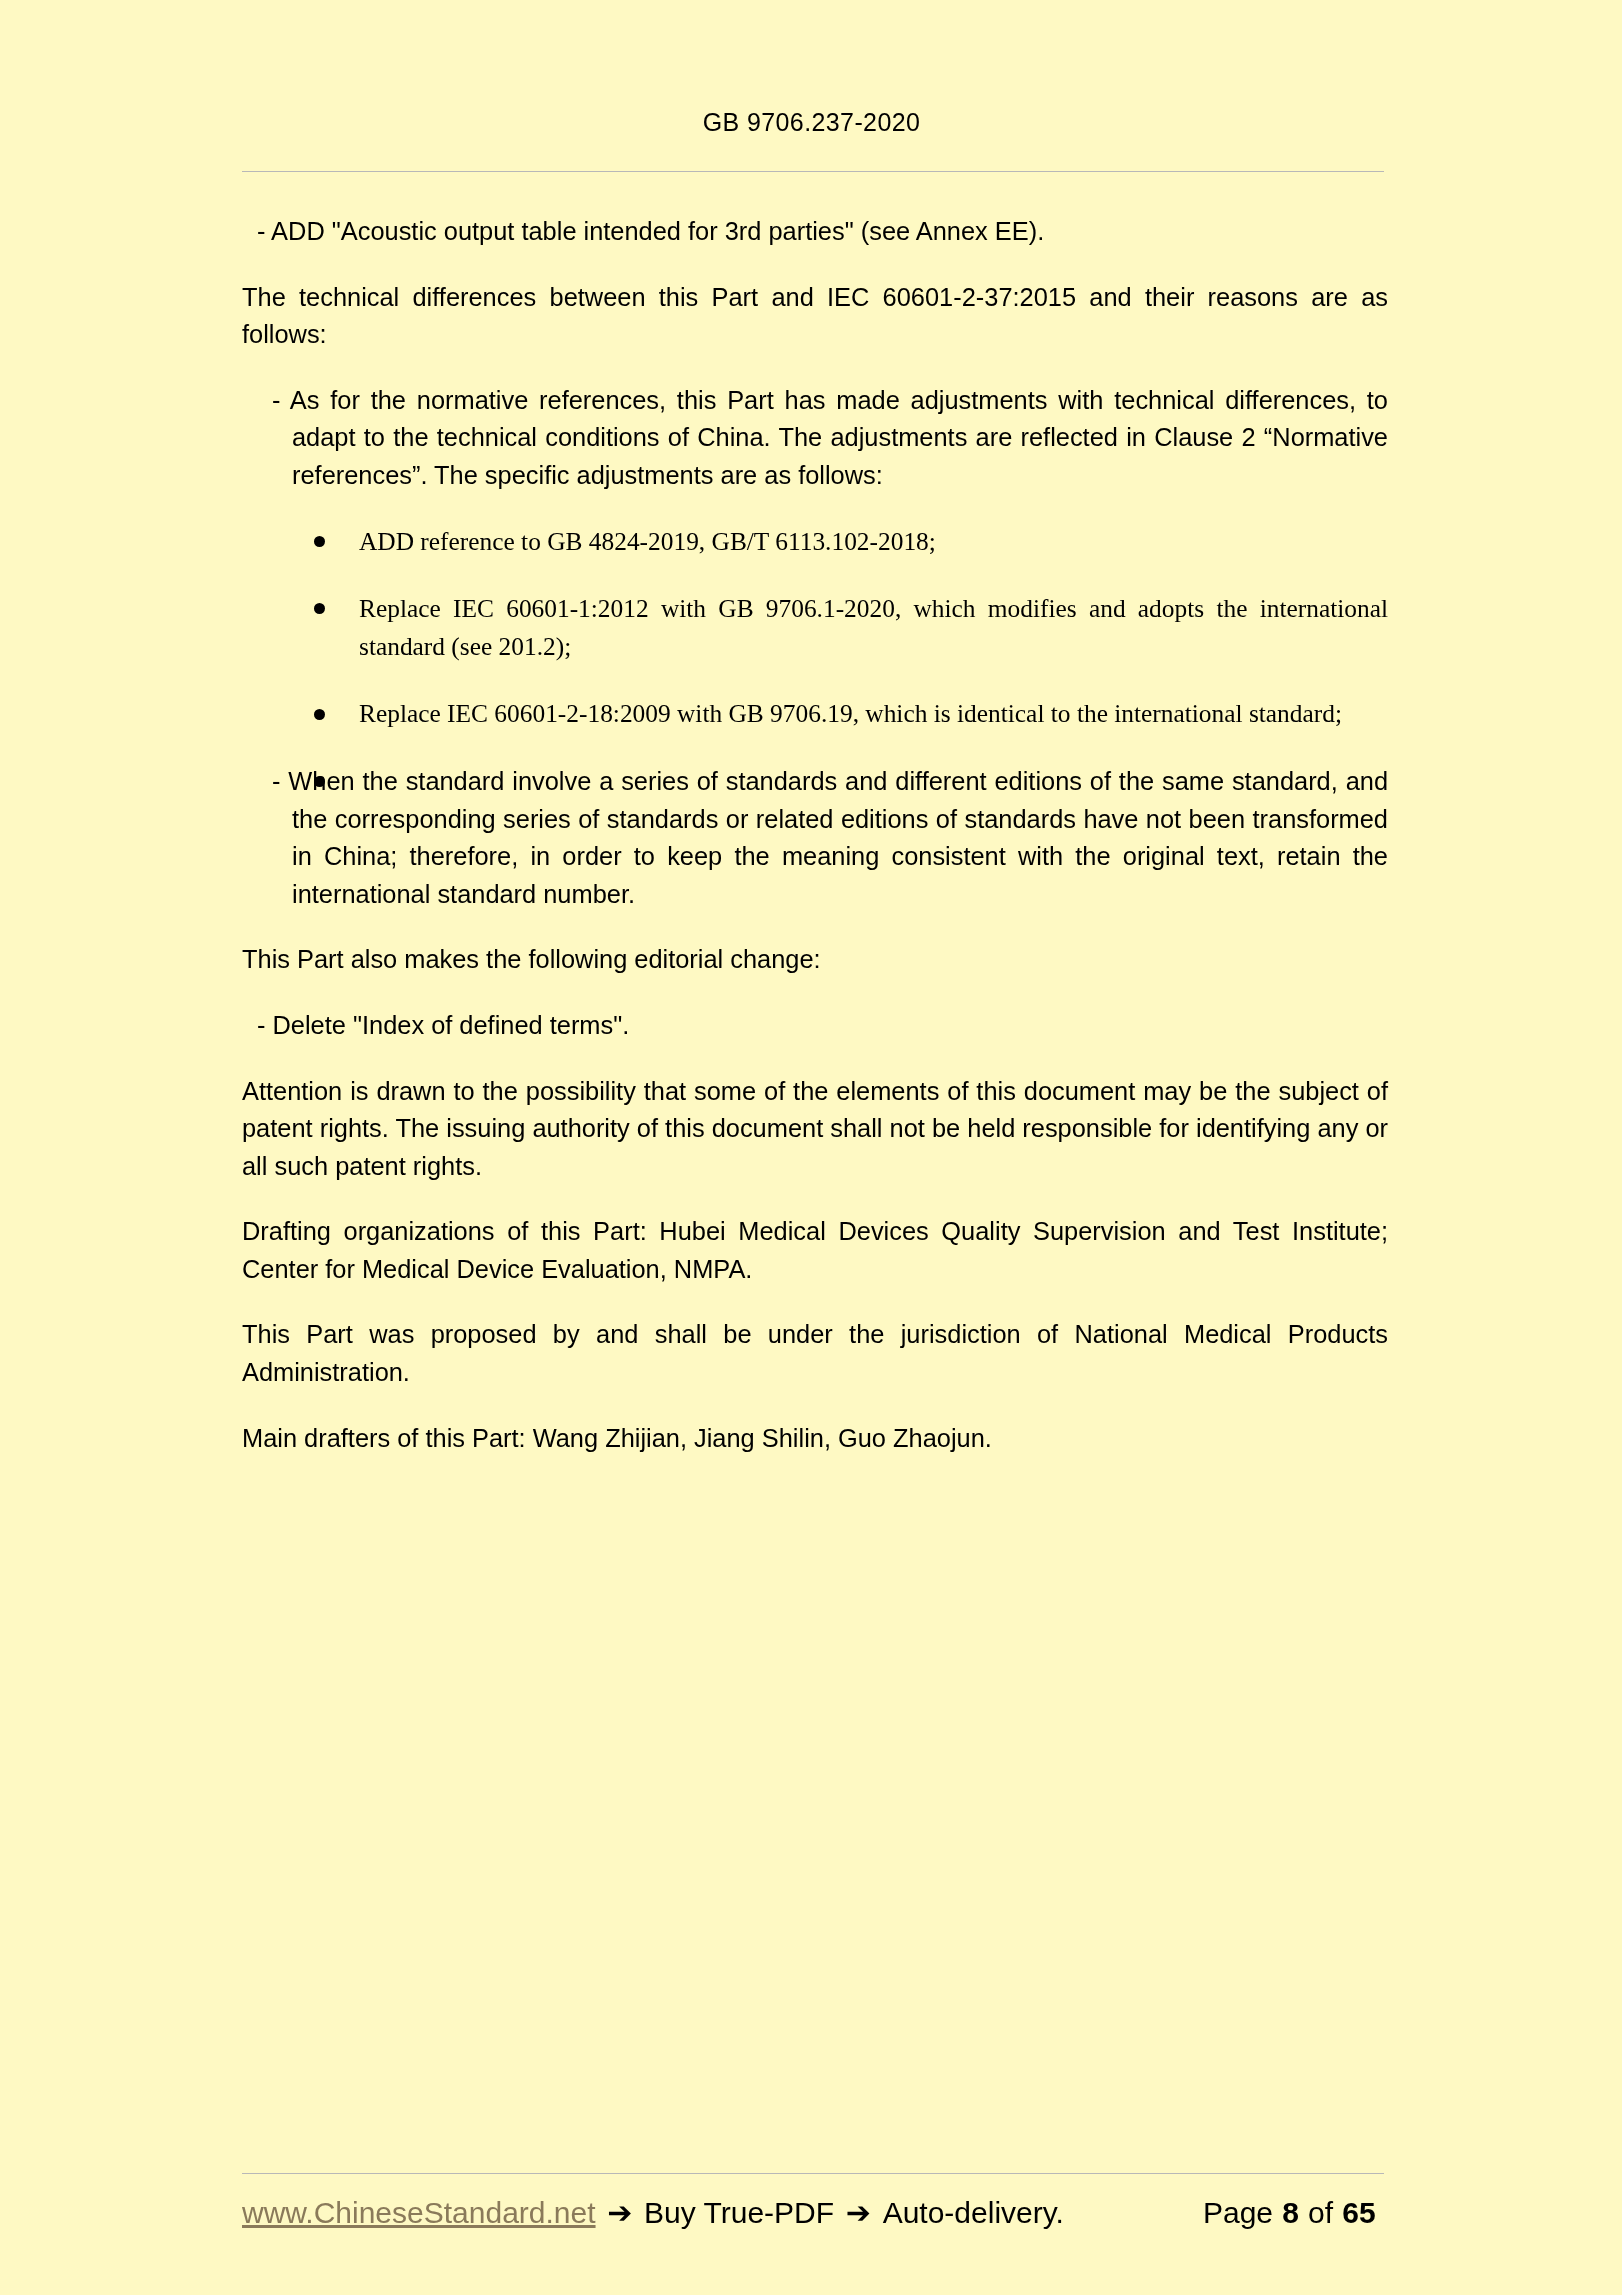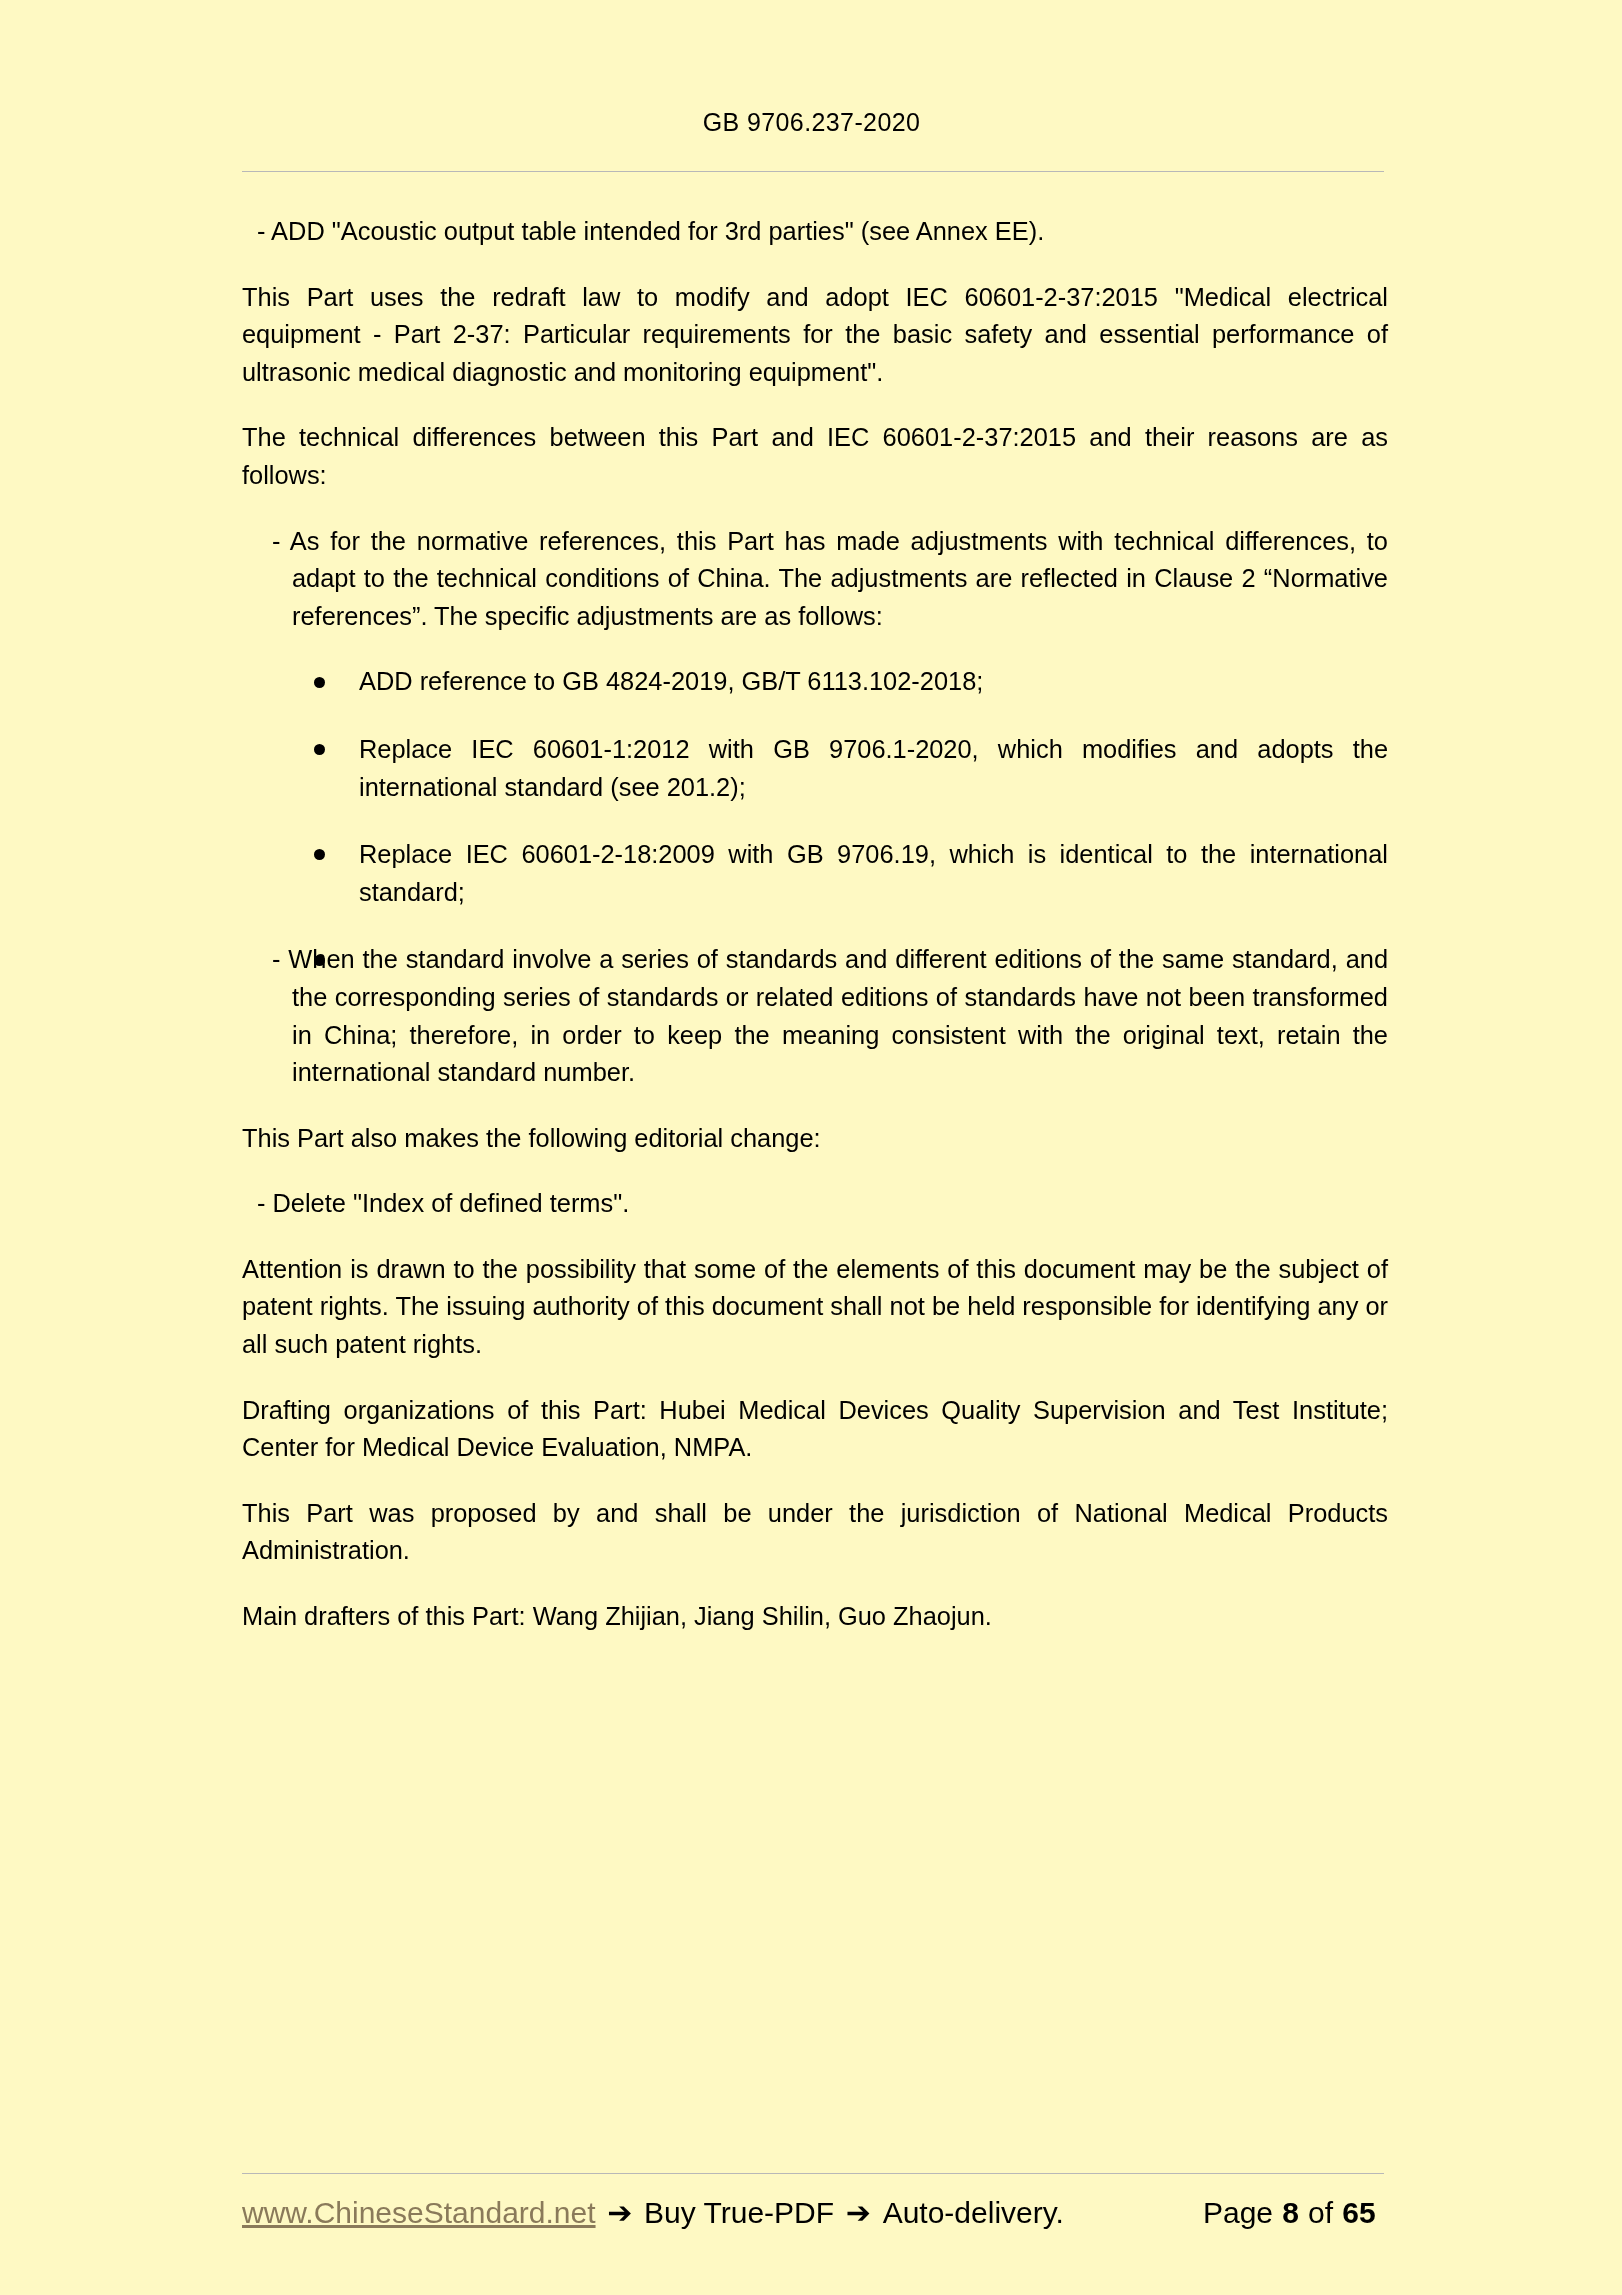--- a/index.html
+++ b/index.html
@@ -56,20 +56,21 @@
     text-indent: -15px;
   }
   .dash-2 {
     margin-left: 50px;
     text-indent: -20px;
   }
   .bullets {
     list-style: none;
     margin: 0 0 28px 0;
     padding: 0;
+    font-family: Liberation Serif, serif;
   }
   .bullets li {
     position: relative;
     margin: 0 0 30px 0;
     padding-left: 117px;
     font-size: 25.4px;
     line-height: 1.48;
     text-align: justify;
   }
   .bullets li:last-child {
@@ -135,21 +136,20 @@
 
   <div class="header">
     <span>GB 9706.237-2020</span>
   </div>
   <div class="header-rule"></div>
 
   <div class="content">
 
     <p class="dash-1">- ADD "Acoustic output table intended for 3rd parties" (see Annex EE).</p>
 
-    <p>This Part uses the redraft law to modify and adopt IEC 60601-2-37:2015 "Medical electrical equipment - Part 2-37: Particular requirements for the basic safety and essential performance of ultrasonic medical diagnostic and monitoring equipment".</p>
 
     <p>The technical differences between this Part and IEC 60601-2-37:2015 and their reasons are as follows:</p>
 
     <p class="dash-2">- As for the normative references, this Part has made adjustments with technical differences, to adapt to the technical conditions of China. The adjustments are reflected in Clause 2 “Normative references”. The specific adjustments are as follows:</p>
 
     <ul class="bullets">
       <li>
         <span class="dot"></span>
         <span>ADD reference to GB 4824-2019, GB/T 6113.102-2018;</span>
       </li>

